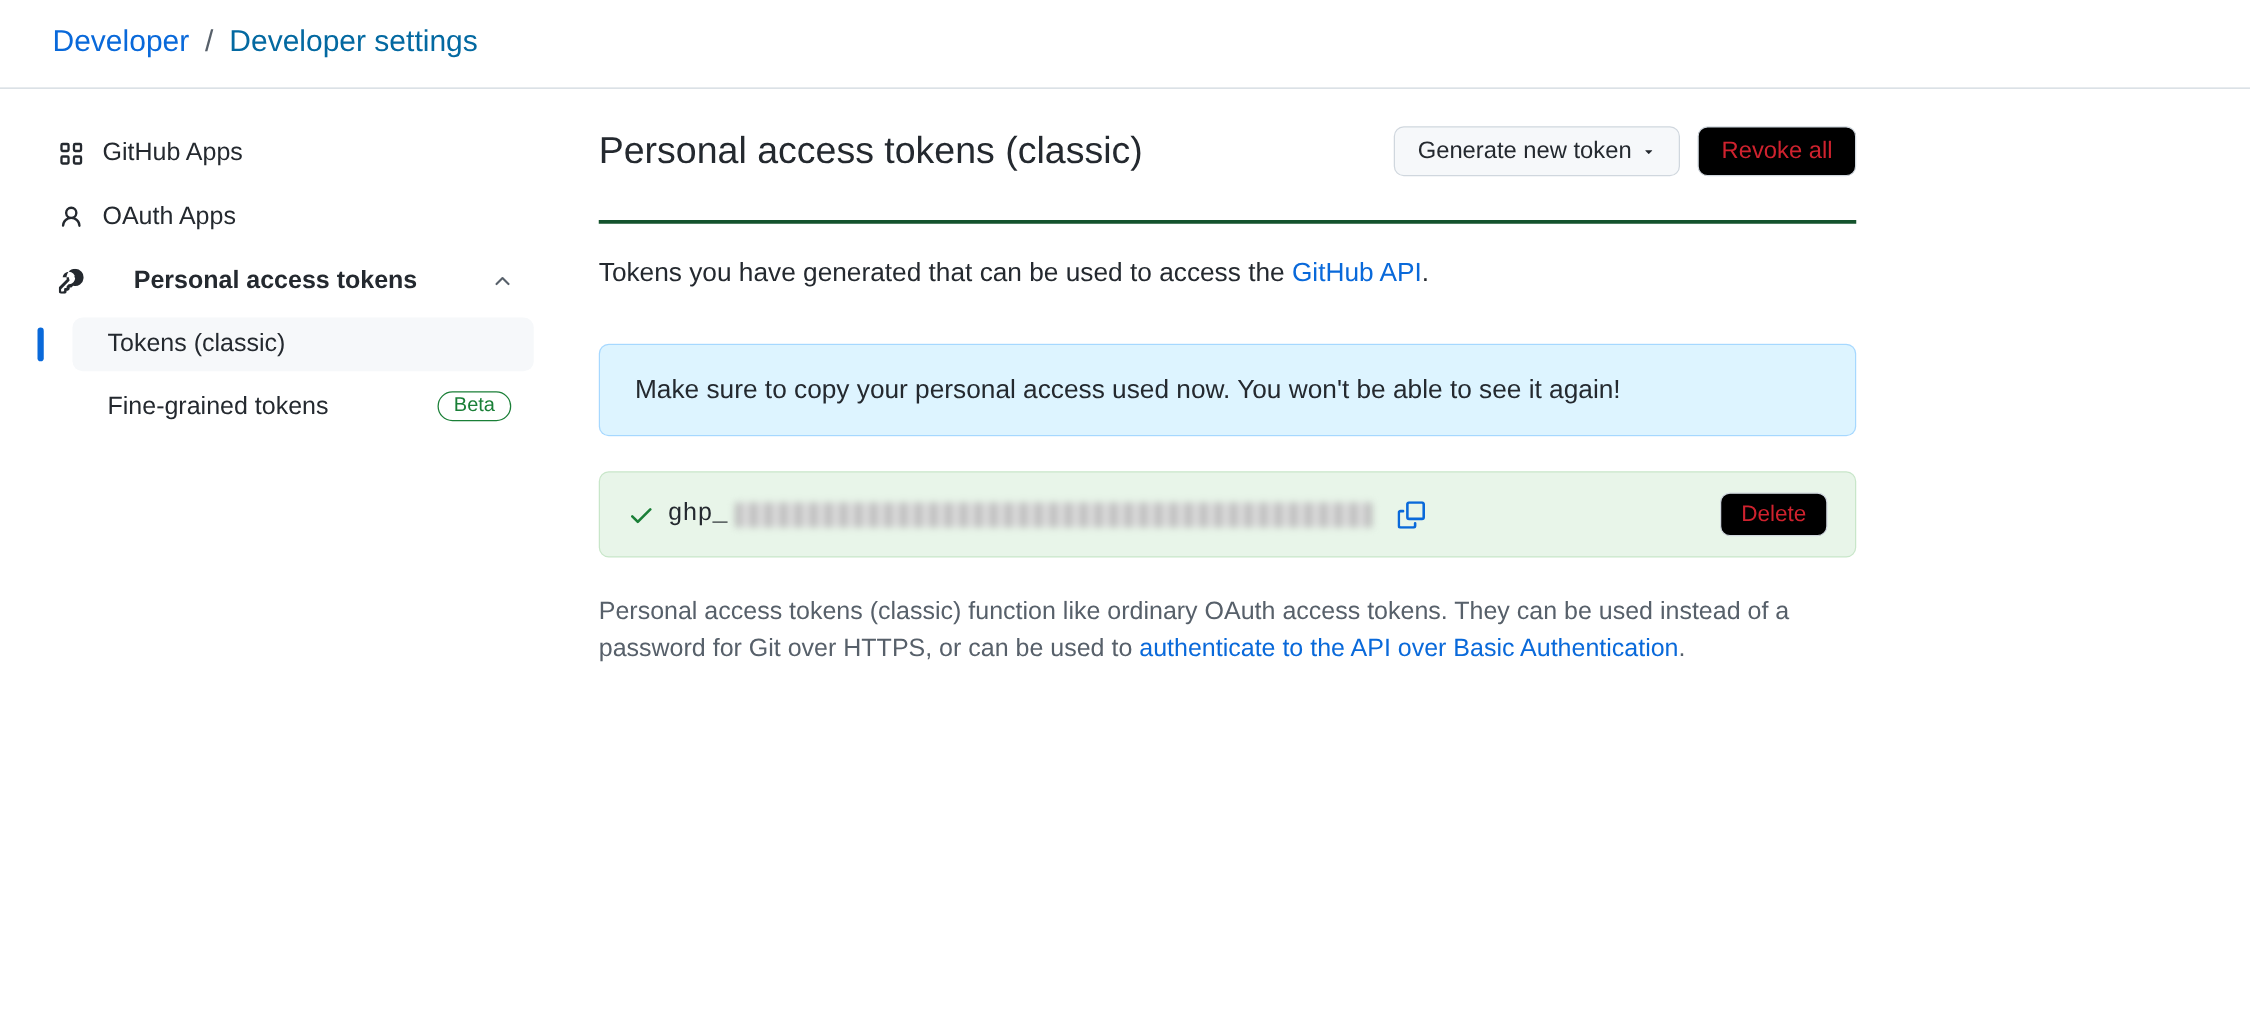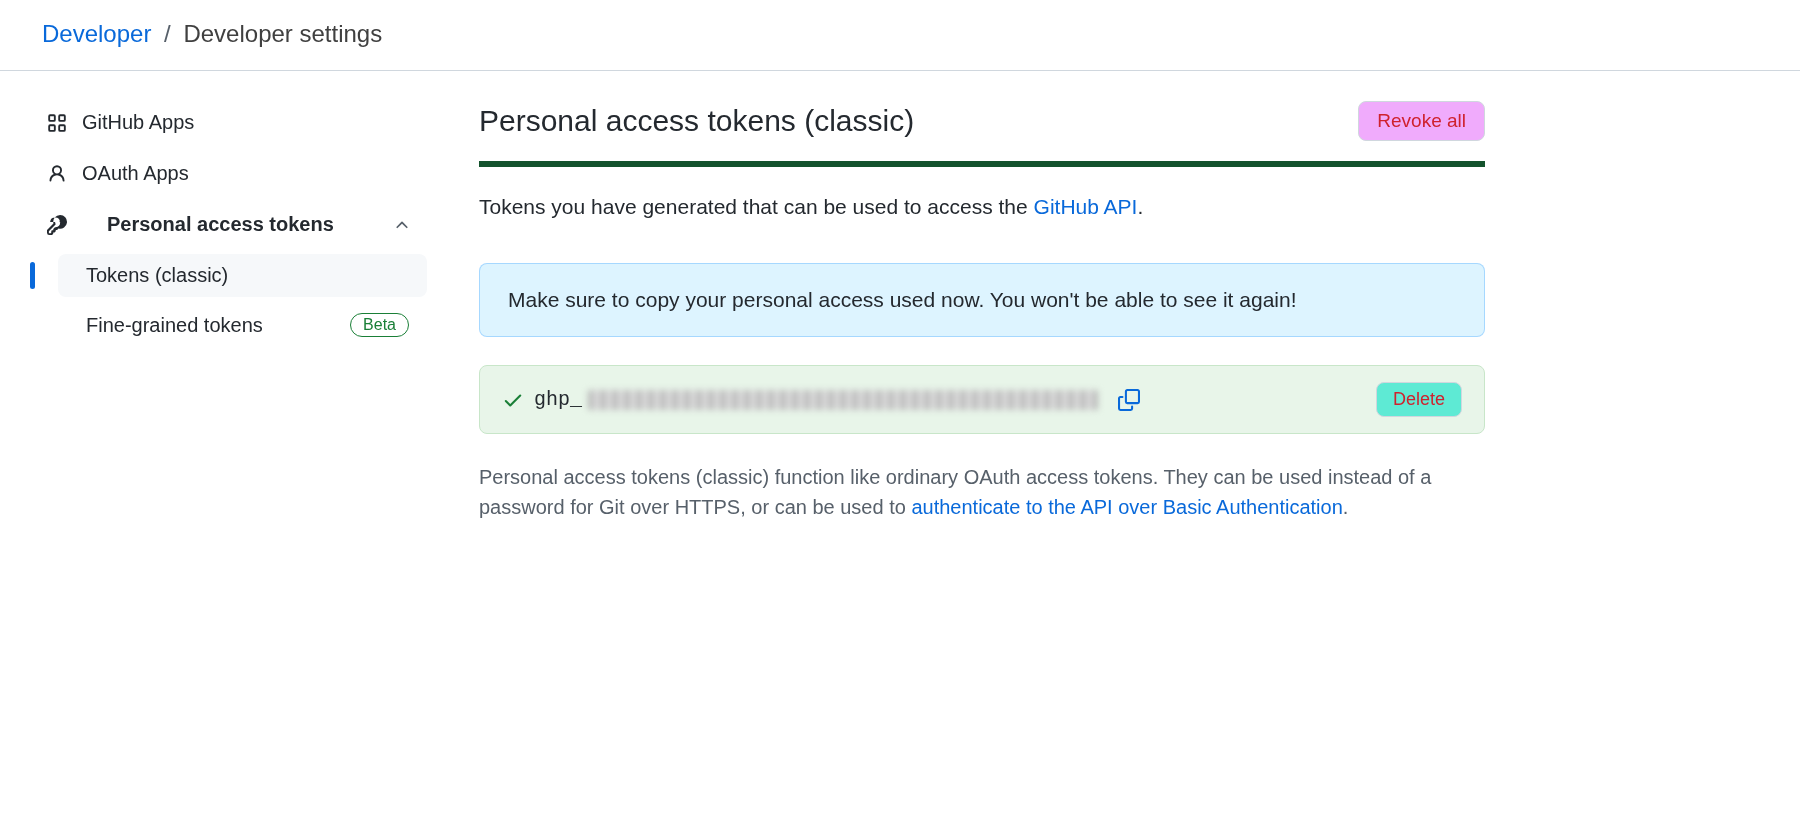--- a/index.html
+++ b/index.html
@@ -21,21 +21,21 @@
     }
     .breadcrumb a {
       color: #0969da;
       text-decoration: none;
     }
     .breadcrumb .sep {
       color: #57606a;
       margin: 0 6px;
     }
     .breadcrumb .current {
-      color: #404040;
+      color: #0369a1;
     }
     .container {
       display: flex;
       padding-top: 30px;
     }
     .sidebar {
       width: 445px;
       padding: 0 18px 0 30px;
     }
     .sidebar-item {
@@ -101,22 +101,22 @@
       font-weight: 500;
     }
     .main {
       flex: 1;
       padding: 0 60px 0 34px;
       max-width: 1100px;
     }
     .page-header {
       display: flex;
       align-items: center;
-      padding-bottom: 20px;
-      border-bottom: 6px solid #14532d;
+      padding-bottom: 35px;
+      border-bottom: 3px solid #14532d;
       margin-bottom: 28px;
     }
     .page-title {
       font-size: 30px;
       font-weight: 400;
       flex: 1;
     }
     .btn {
       display: inline-flex;
       align-items: center;
@@ -127,21 +127,21 @@
       font-size: 19px;
       font-weight: 500;
       cursor: pointer;
       color: #24292f;
     }
     .btn .caret {
       margin-left: 8px;
     }
     .btn-danger {
       color: #cf222e;
-      background: #f0abfc;
+      background: #000000;
       margin-left: 14px;
     }
     .desc {
       font-size: 21px;
       color: #24292f;
       margin-bottom: 44px;
     }
     .desc a, .help a {
       color: #0969da;
       text-decoration: none;
@@ -185,21 +185,21 @@
     .copy-icon {
       color: #0969da;
       margin-left: 14px;
       cursor: pointer;
     }
     .btn-delete {
       margin-left: auto;
       padding: 6px 16px;
       border: 1px solid #d0d7de;
       border-radius: 8px;
-      background: #5eead4;
+      background: #000000;
       color: #cf222e;
       font-size: 18px;
       font-weight: 500;
       cursor: pointer;
     }
     .help {
       font-size: 20px;
       color: #57606a;
       line-height: 1.5;
     }
@@ -254,20 +254,28 @@
       <div class="sidebar-sub-item">
         <span>Fine-grained tokens</span>
         <span class="badge-beta">Beta</span>
       </div>
     </div>
   </nav>
 
   <main class="main">
     <div class="page-header">
       <h1 class="page-title">Personal access tokens (classic)</h1>
+      <button class="btn">
+        <span>Generate new token</span>
+        <span class="caret">
+          <svg width="12" height="12" viewBox="0 0 16 16" fill="currentColor">
+              <path d="M4.427 7.427l3.396 3.396a.25.25 0 0 0 .354 0l3.396-3.396A.25.25 0 0 0 11.396 7H4.604a.25.25 0 0 0-.177.427Z"></path>
+            </svg>
+        </span>
+      </button>
       <button class="btn btn-danger">Revoke all</button>
     </div>
 
     <p class="desc">
       <span>Tokens you have generated that can be used to access the </span><a href="#">GitHub API</a><span>.</span>
     </p>
 
     <div class="flash">
       <span>Make sure to copy your personal access used now. You won't be able to see it again!</span>
     </div>

